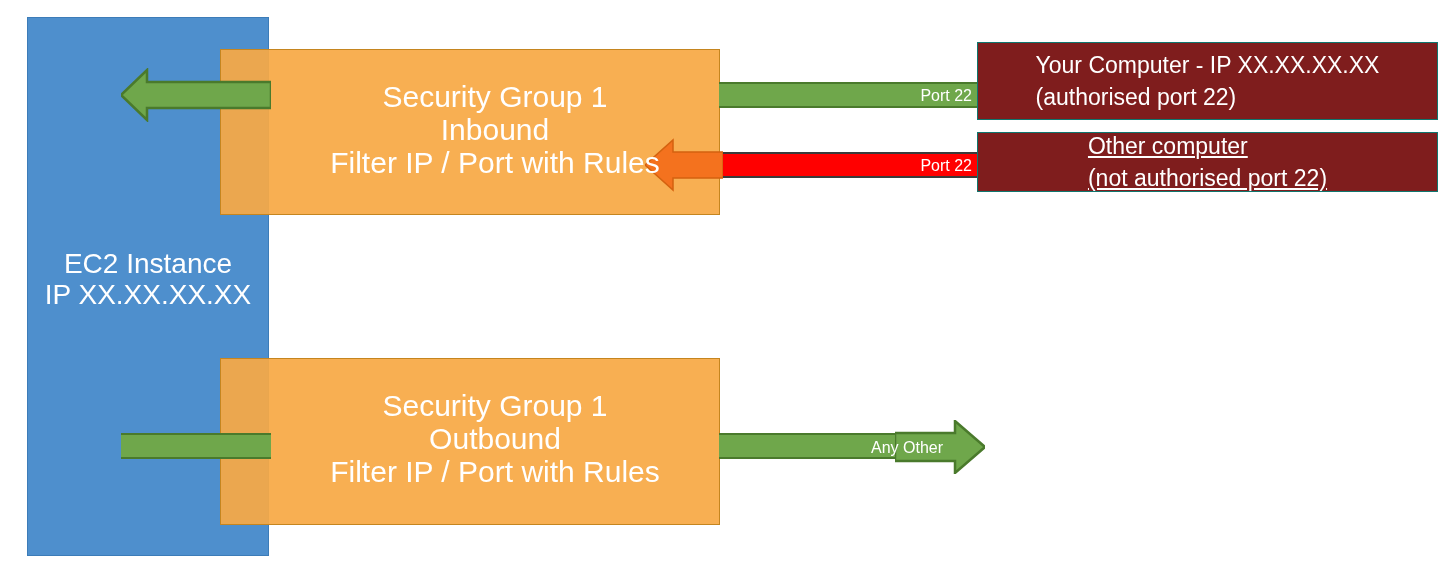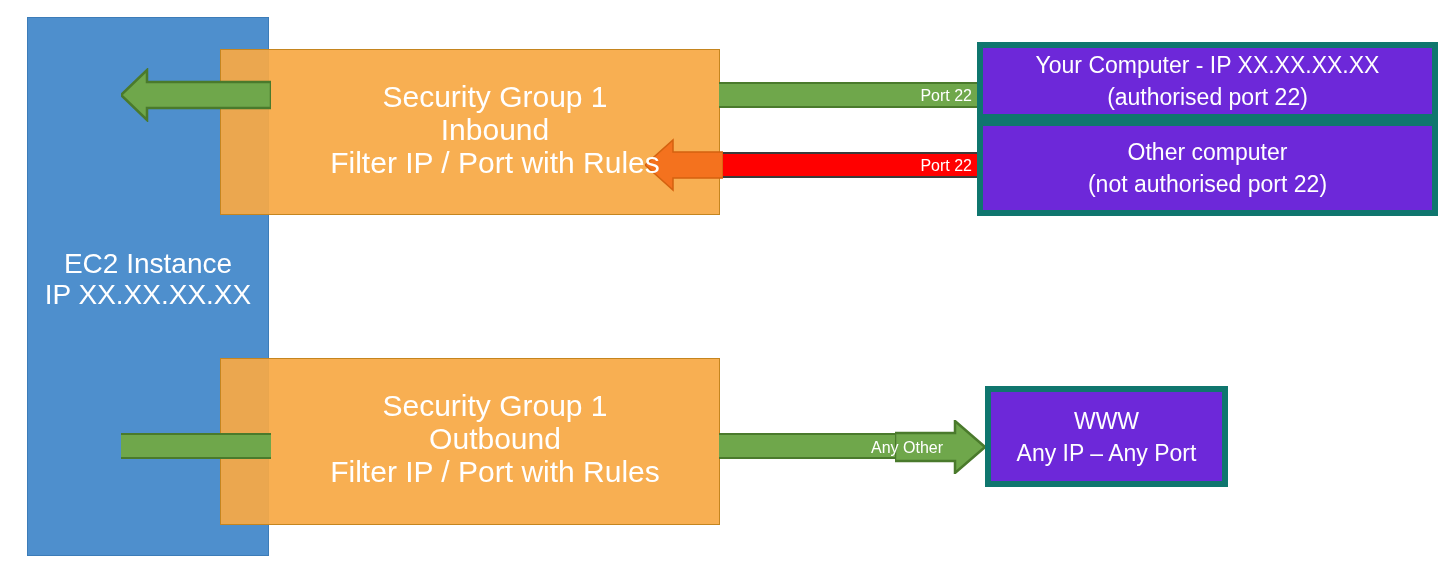--- a/index.html
+++ b/index.html
@@ -127,35 +127,34 @@
   .arrow-right-green-head {
     left: 895px;
     top: 420px;
     width: 90px;
     height: 54px;
     z-index: 6;
   }
 
   
   .gray-box {
-    background: #6d28d9;
-    border: 6px solid #0f766e;
+    background: #7f1d1d;
+    border: 1px solid #0f766e;
     box-sizing: border-box;
     z-index: 7;
     display: flex;
     align-items: center;
     justify-content: center;
-    text-align: center;
     color: #ffffff;
     font-size: 23px;
     line-height: 32px;
     white-space: pre-line;
   }
   .gray-your-computer { left: 977px; top: 42px;  width: 461px; height: 78px; }
-  .gray-other-computer{ left: 977px; top: 120px; width: 461px; height: 96px; }
+  .gray-other-computer{ left: 977px; top: 132px; width: 461px; height: 60px; text-decoration: underline; }
   .gray-www           { left: 985px; top: 386px; width: 243px; height: 101px; }
 </style>
 </head>
 <body>
 
 <div id="canvas">
 
   <div class="abs ec2-box"></div>
   <div class="abs ec2-label">EC2 Instance
 IP XX.XX.XX.XX</div>
@@ -196,16 +195,14 @@
 
   <div class="abs bar bar-green bar-bottom-green"></div>
 
   <svg class="abs arrow-right-green-head" viewBox="0 0 90 54" preserveAspectRatio="none">
     <polygon points="0,13 60,13 60,1 90,27 60,53 60,41 0,41" fill="#6FA74B" stroke="#4A7A2C" stroke-width="2.5"></polygon>
   </svg>
   <div class="abs" style="left:789px; top:434px; width:160px; height:26px; z-index:8;">
     <span class="bar-label">Any Other</span>
   </div>
 
-  <div class="abs gray-box gray-www">WWW
-Any IP – Any Port</div>
 
 </div>
 
 </body></html>

